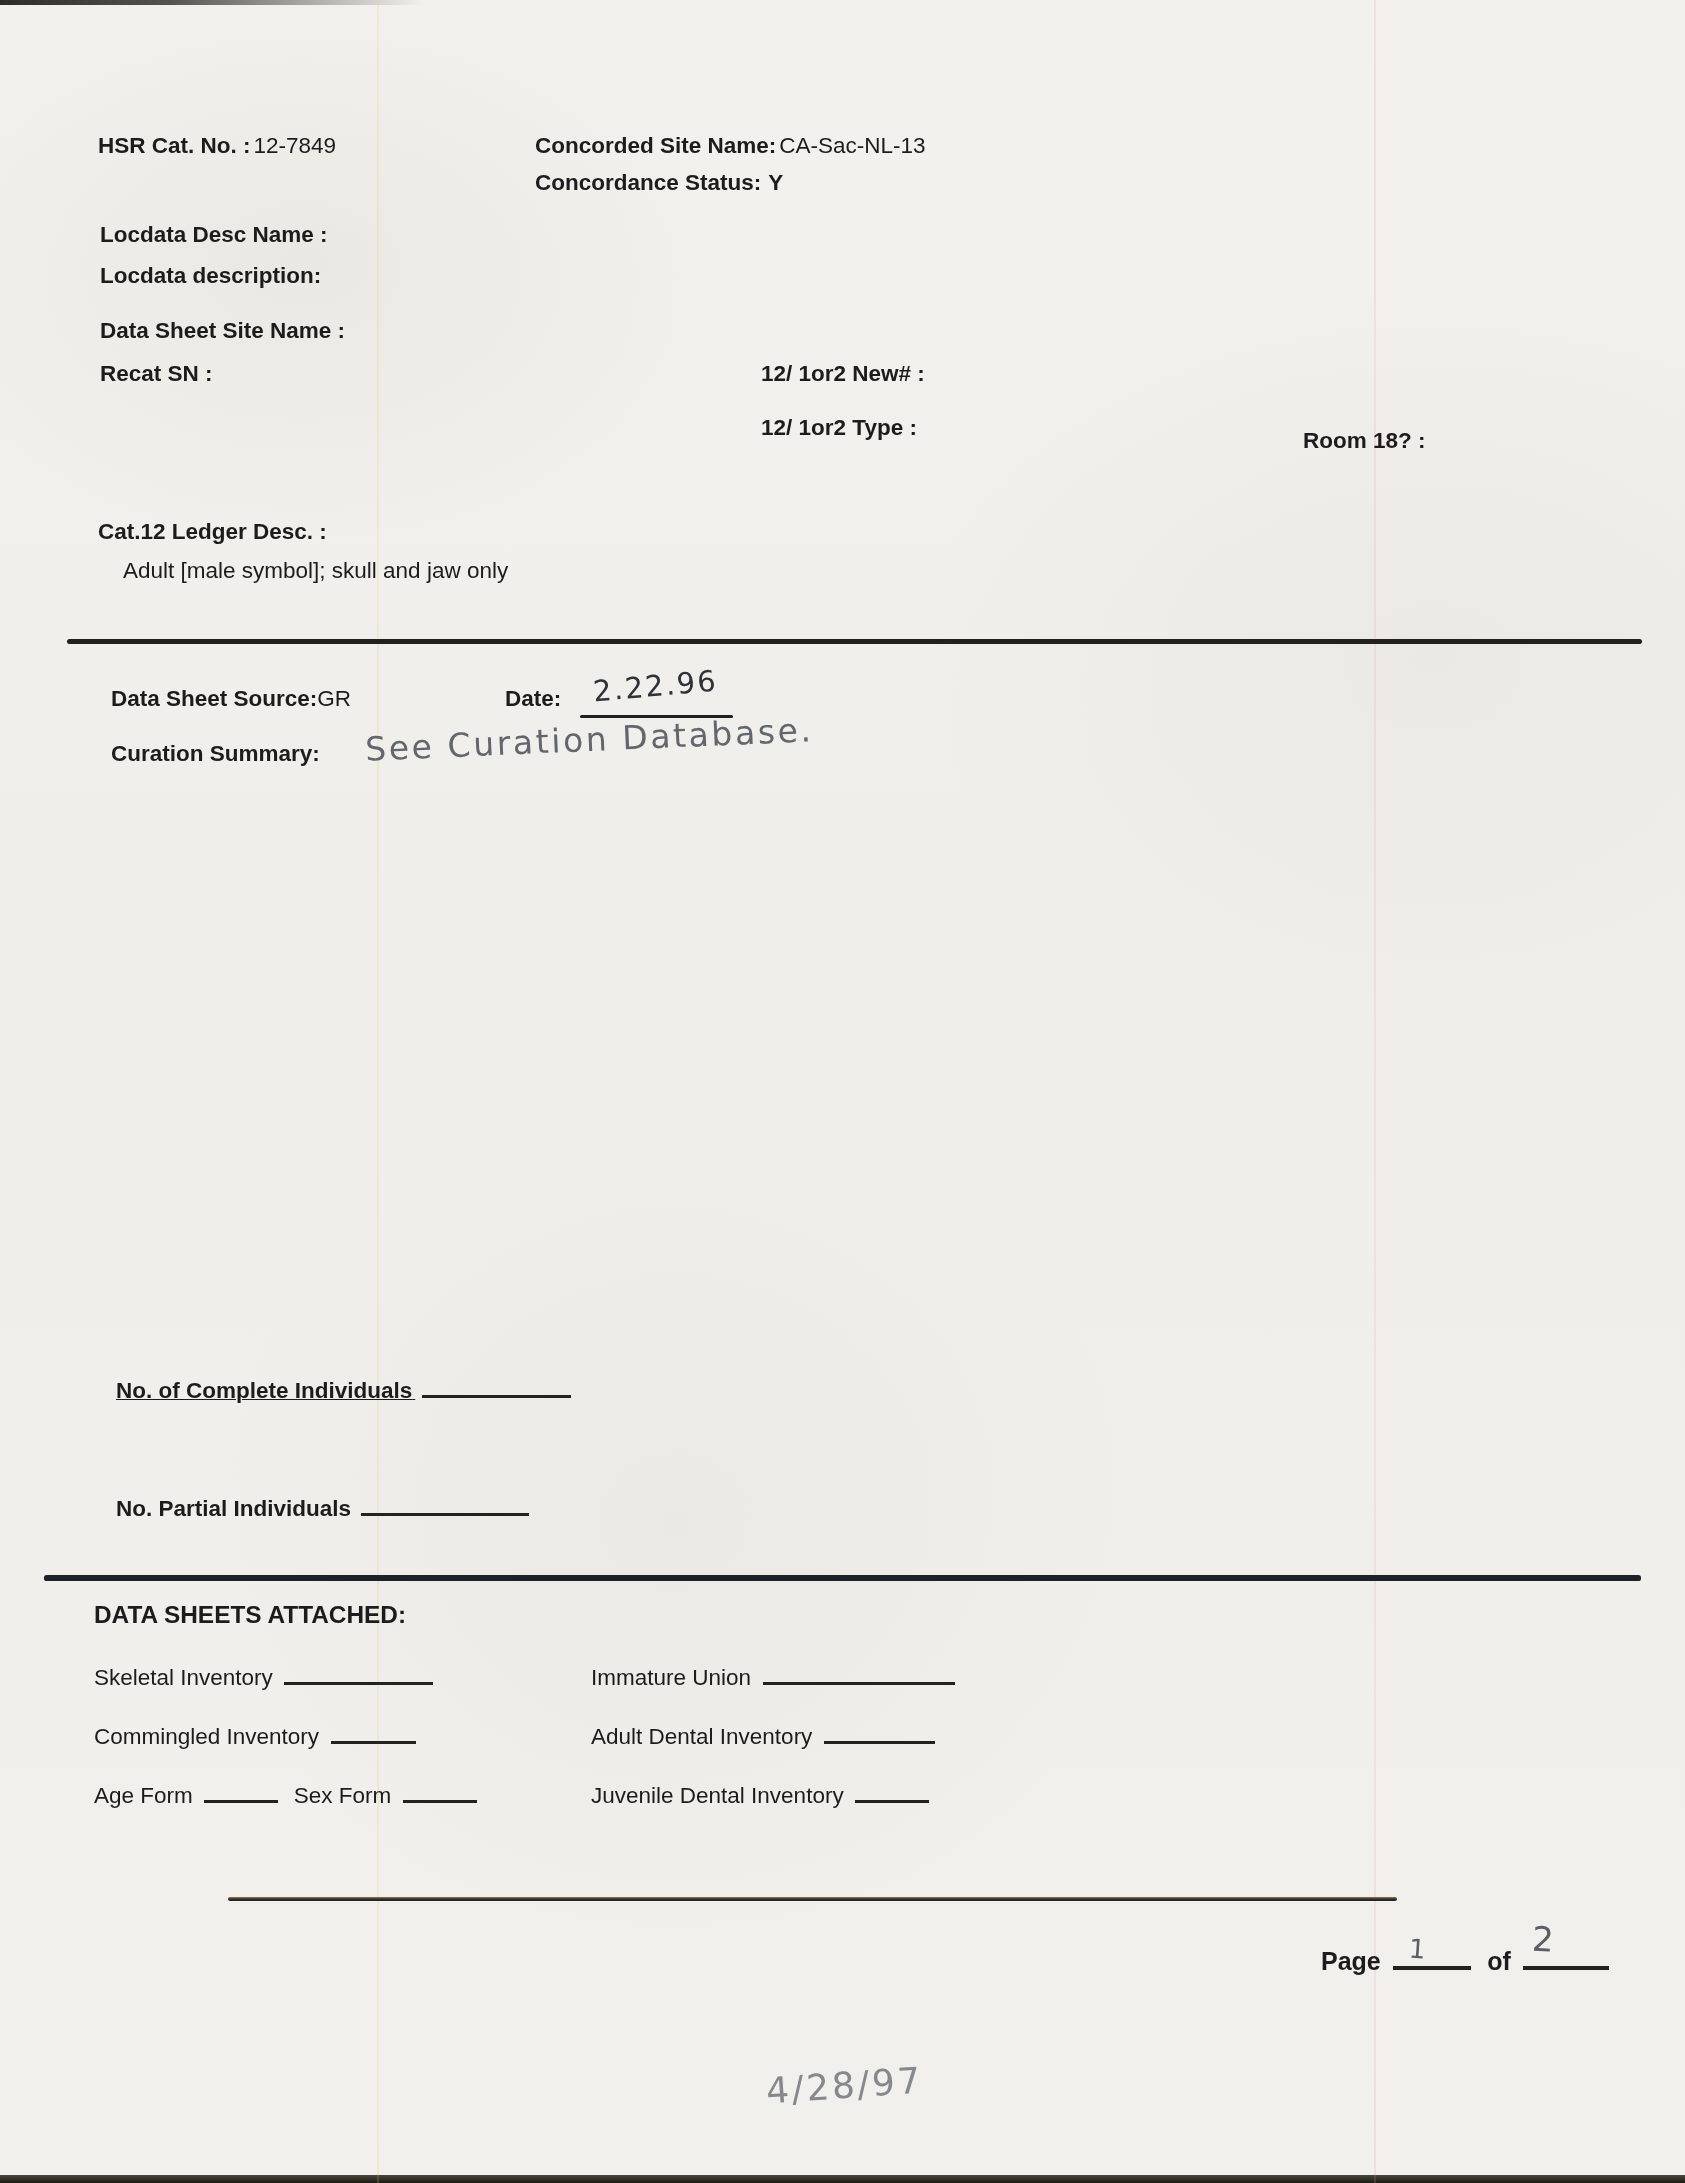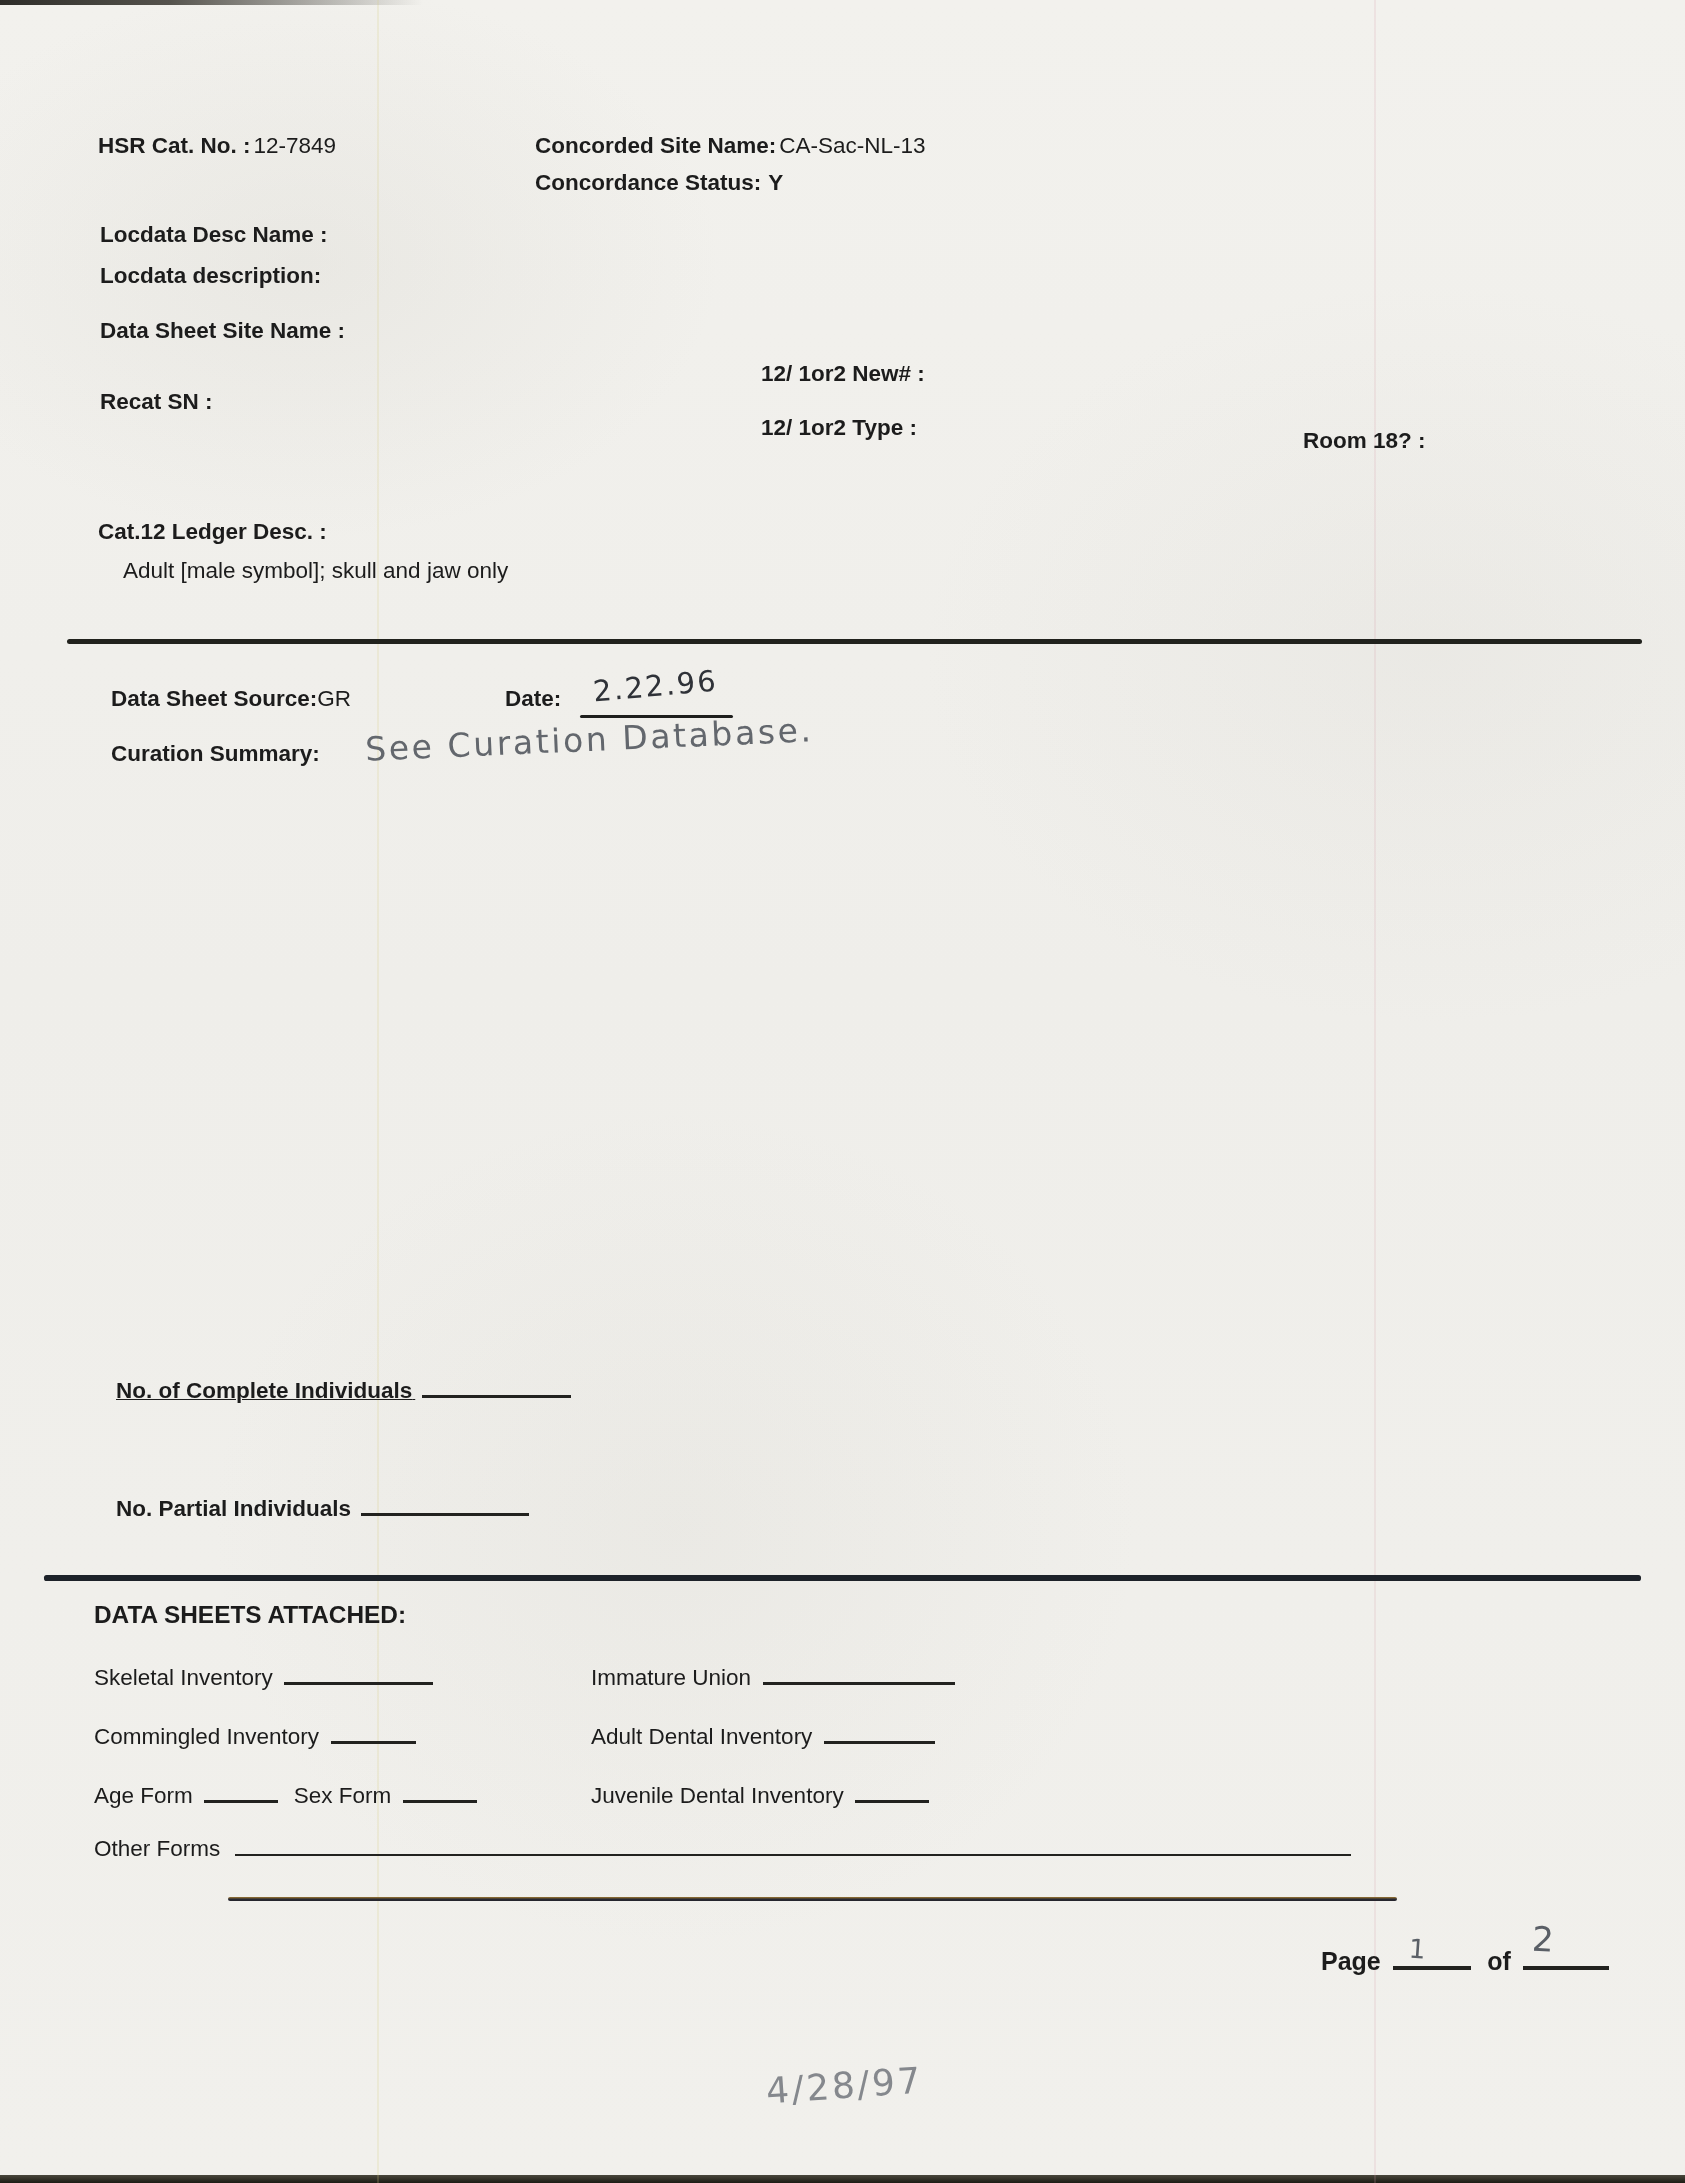--- a/index.html
+++ b/index.html
@@ -55,21 +55,21 @@
     <span class="lbl">Concordance Status:</span>
     <span class="lbl" style="margin-left:4px;">Y</span>
   </div>
 
   <div class="abs lbl" style="left:100px;top:222px;">Locdata Desc Name :</div>
 
   <div class="abs lbl" style="left:100px;top:263px;">Locdata description:</div>
 
   <div class="abs lbl" style="left:100px;top:318px;">Data Sheet Site Name :</div>
 
-  <div class="abs lbl" style="left:100px;top:361px;margin-top:28px;">Recat SN :</div>
+  <div class="abs lbl" style="left:100px;top:361px;">Recat SN :</div>
 
   <div class="abs lbl" style="left:761px;top:361px;">12/ 1or2 New# :</div>
 
   <div class="abs lbl" style="left:761px;top:415px;">12/ 1or2 Type :</div>
 
   <div class="abs lbl" style="left:1303px;top:428px;">Room 18? :</div>
 
   <div class="abs lbl" style="left:98px;top:519px;">Cat.12 Ledger Desc. :</div>
   <div class="abs val" style="left:123px;top:558px;">Adult [male symbol]; skull and jaw only</div>
 
@@ -120,24 +120,20 @@
     <span>Age Form</span>
     <span class="blank" style="width:74px;margin-left:5.3px;margin-right:9.2px;"></span>
     <span>Sex Form</span>
     <span class="blank" style="width:74px;margin-left:5.3px;"></span>
   </div>
   <div class="abs val" style="left:591px;top:1777px;">
     <span>Juvenile Dental Inventory</span>
     <span class="blank" style="width:74px;margin-left:5.3px;"></span>
   </div>
 
-  <div class="abs val" style="left:94px;top:1831px;">
-    <span>Other Forms</span>
-    <span class="blank" style="width:1116px;margin-left:8px;border-bottom-width:2.6px;"></span>
-  </div>
 
   <div class="rule" style="left:228px;top:1897px;width:1169px;height:4px;background:linear-gradient(180deg,#a07a33 0%,#2a2a32 55%,#23232b 100%);"></div>
 
   <div class="abs" style="left:1321px;top:1941px;font-size:25px;">
     <span class="b">Page</span>
     <span class="blank" style="width:78px;height:25px;margin-left:5.3px;position:relative;border-bottom-width:4px;">
       <span class="hand" style="position:absolute;left:16px;top:-8px;font-size:26.4px;color:#5a5f66;transform:rotate(4deg);">1</span>
     </span>
     <span class="b" style="margin-left:9.2px;">of</span>
     <span class="blank" style="width:86px;height:25px;margin-left:5.3px;position:relative;border-bottom-width:4px;">

